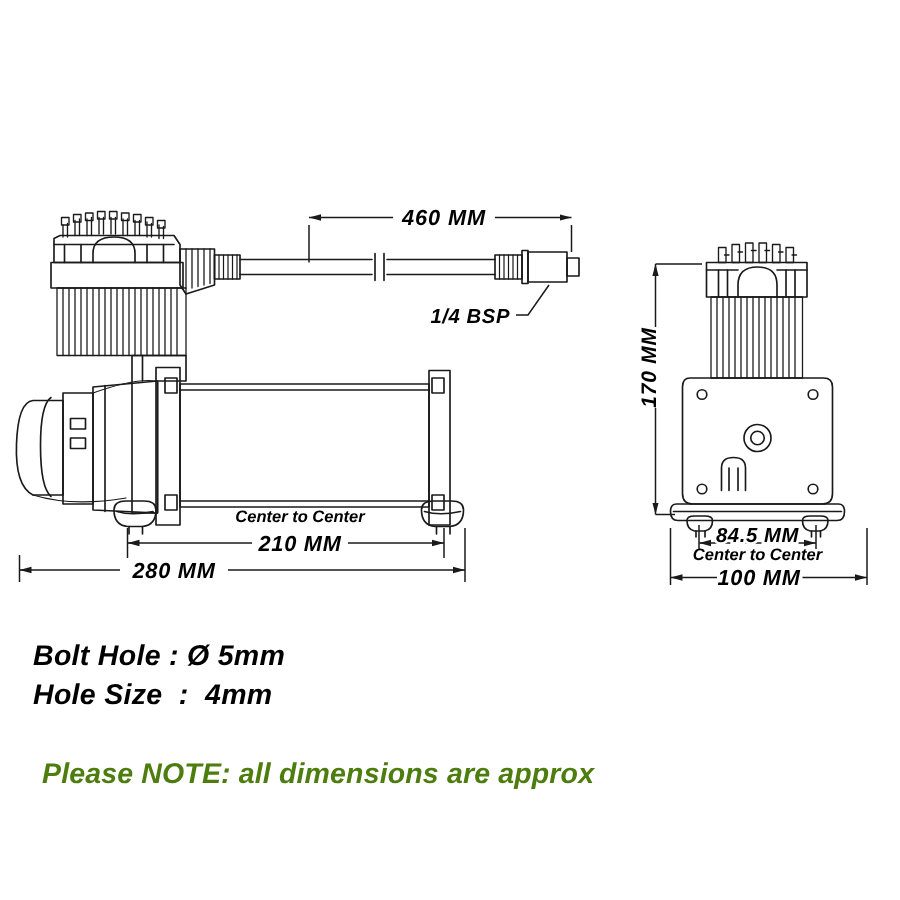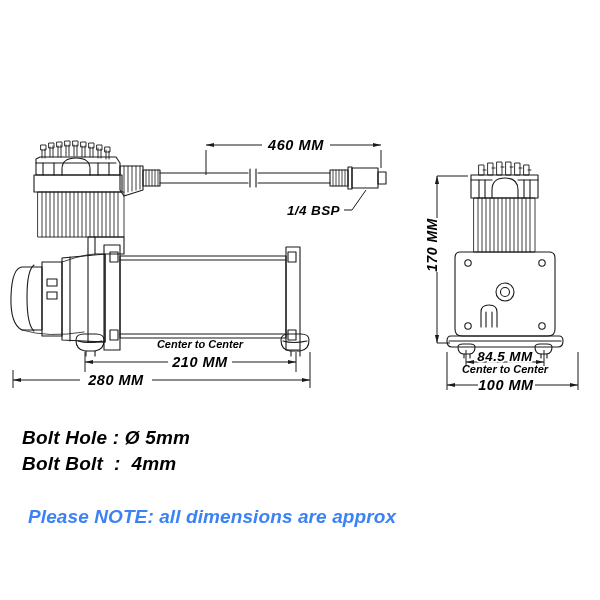--- a/index.html
+++ b/index.html
@@ -297,17 +297,17 @@
       <path d="M447,352 L447,390"></path>
       <path d="M578,352 L578,390"></path>
       <path d="M447,385 L478,385" marker-start="url(#arrR)"></path>
       <path d="M535,385 L578,385" marker-end="url(#arrL)"></path>
     </g>
     <text x="506" y="390" text-anchor="middle" font-family="Liberation Sans, sans-serif" font-size="14.5" font-weight="bold" fill="#000000" letter-spacing="0.5">100 MM</text>
   </svg>
 
   <div class="notes">
     <div class="note-line note-bolt-hole">Bolt Hole : Ø 5mm</div>
-    <div class="note-line note-bolt-size">Bolt Bolt  :  4mm</div>
-    <div class="note-line note-warning" style="color: #3b82f6;">Please NOTE: all dimensions are approx</div>
+    <div class="note-line note-bolt-size">Hole Size  :  4mm</div>
+    <div class="note-line note-warning" style="color: #4d7c0f;">Please NOTE: all dimensions are approx</div>
   </div>
 
 </div>
 
 </body></html>

